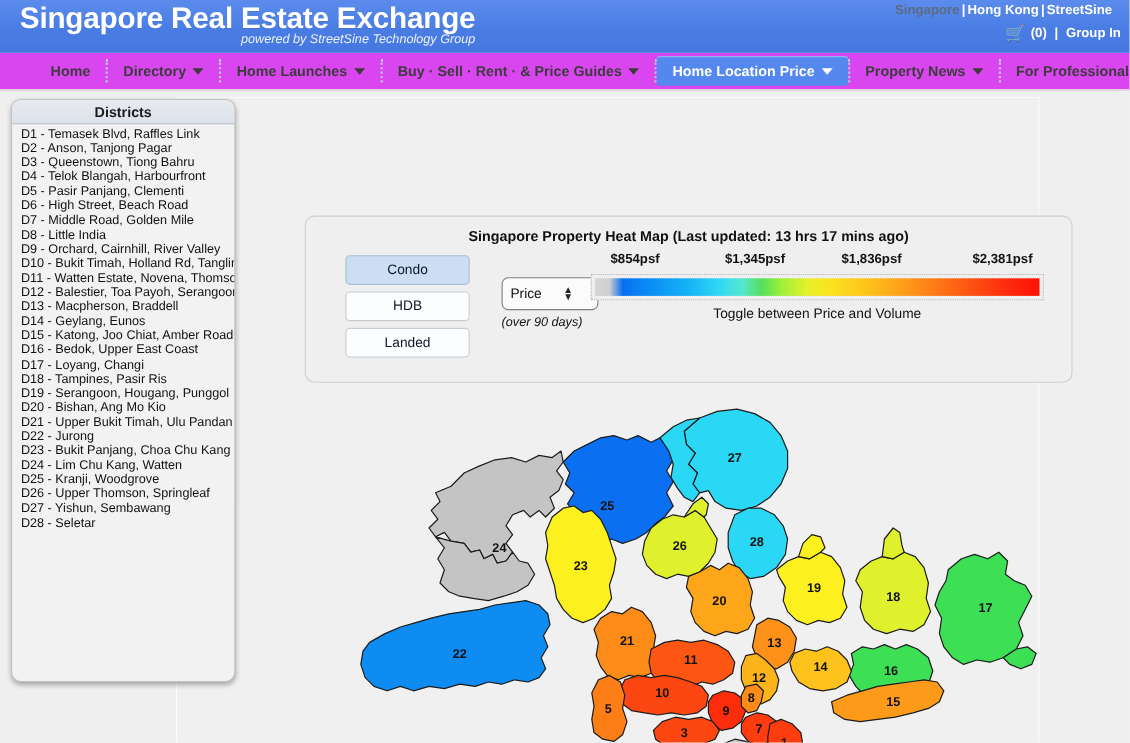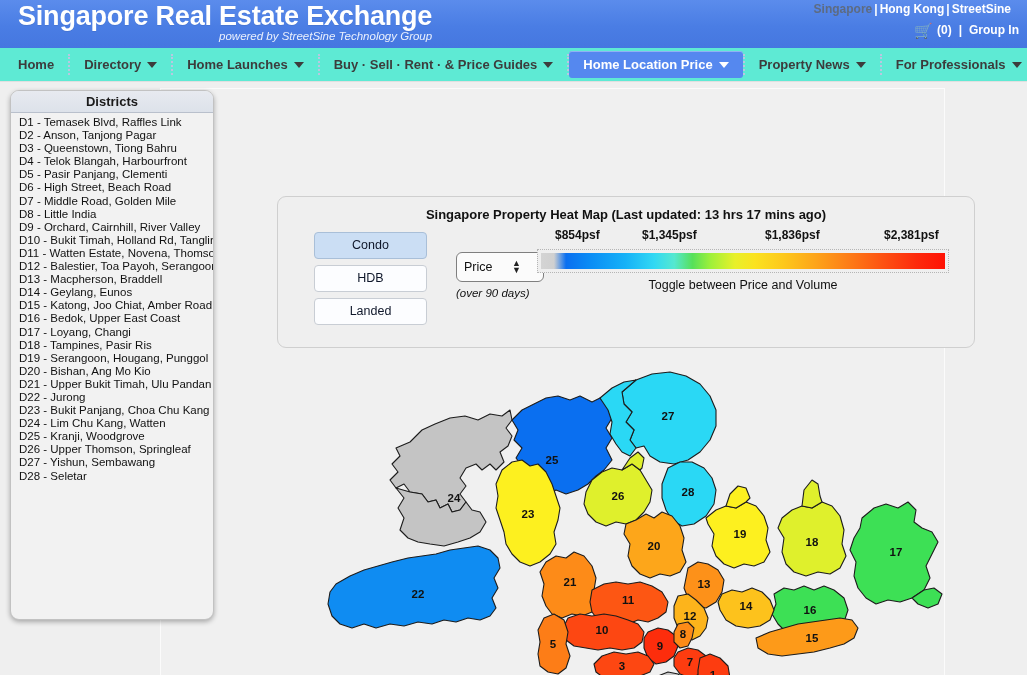--- a/index.html
+++ b/index.html
@@ -66,25 +66,25 @@
     align-items: center;
     gap: 4px;
   }
   #header-account a { color: #ffffff; text-decoration: none; }
   #header-account .sep { padding: 0 3px; }
   .cart-glyph { font-size: 15px; line-height: 15px; display: inline-block; transform: translateY(1px); }
 
   
   #nav {
     height: 34px;
-    background: #5eead4;
+    background: #d946ef;
     border-bottom: 1px solid #e0e0e0;
     display: flex;
     align-items: stretch;
-    padding-left: 4px;
+    padding-left: 32px;
     font-size: 13px;
     font-weight: bold;
     color: #3c3c3c;
   }
   .nav-item {
     display: flex;
     align-items: center;
     padding: 0 14px;
     white-space: nowrap;
     cursor: pointer;
@@ -405,21 +405,21 @@
 
       <div id="select-wrap">
         <select id="price-select"><option value="Price">Price</option><option value="Volume">Volume</option></select>
         <span class="stepper">▲<br>▼</span>
         <div id="over-days">(over 90 days)</div>
       </div>
 
       <div id="legend">
         <div id="legend-labels">
           <span style="left:18px">$854psf</span>
-          <span style="left:105px">$1,345psf</span>
+          <span style="left:122px">$1,345psf</span>
           <span style="left:228px">$1,836psf</span>
           <span style="left:347px">$2,381psf</span>
         </div>
         <div id="legend-bar-outer">
           <div id="legend-bar"></div>
         </div>
         <div id="legend-toggle">Toggle between Price and Volume</div>
       </div>
 
     </div>

